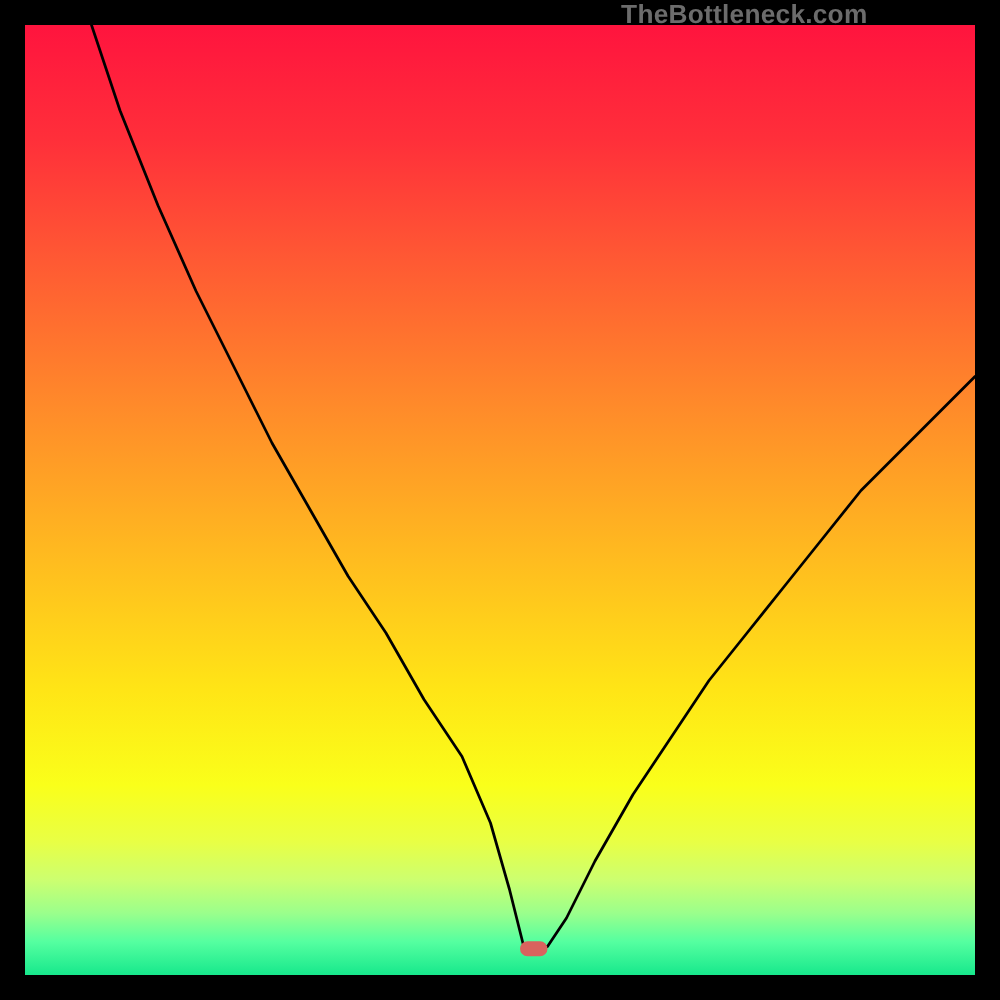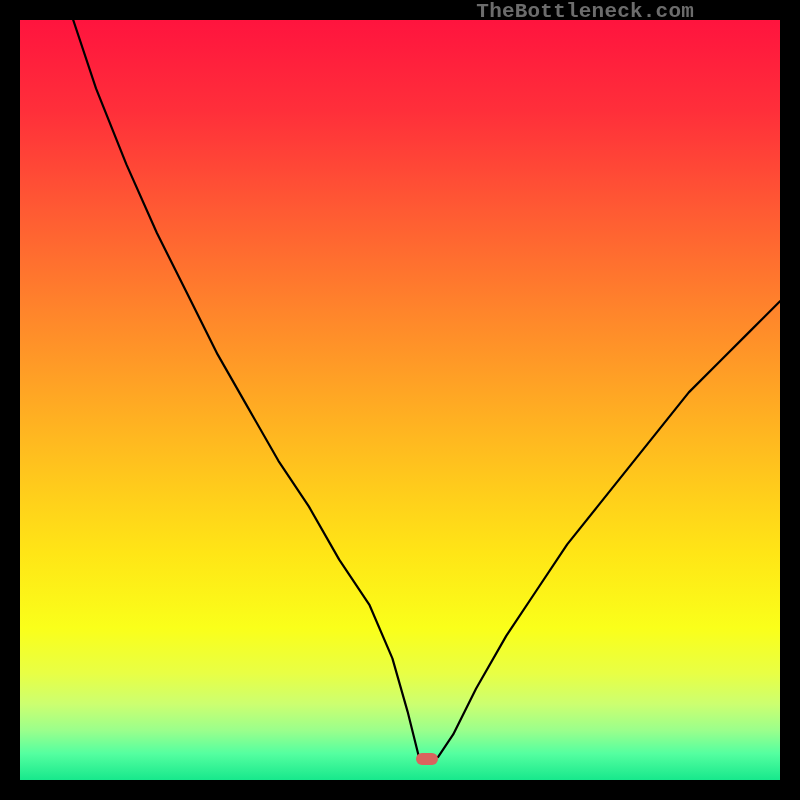--- a/index.html
+++ b/index.html
@@ -9,21 +9,20 @@
     height: 800px;
     background: #000;
     overflow: hidden;
     font-family: Arial, Helvetica, sans-serif;
   }
   .frame {
     position: absolute;
     left: 0; top: 0;
     width: 716px; height: 800px;
     background: #000;
-    font-family: Liberation Mono, monospace;
   }
   .plot {
     position: absolute;
     left: 20px; top: 20px;
     width: 760px; height: 760px;
     overflow: hidden;
   }
   .gradient {
     position: absolute;
     inset: 0;

